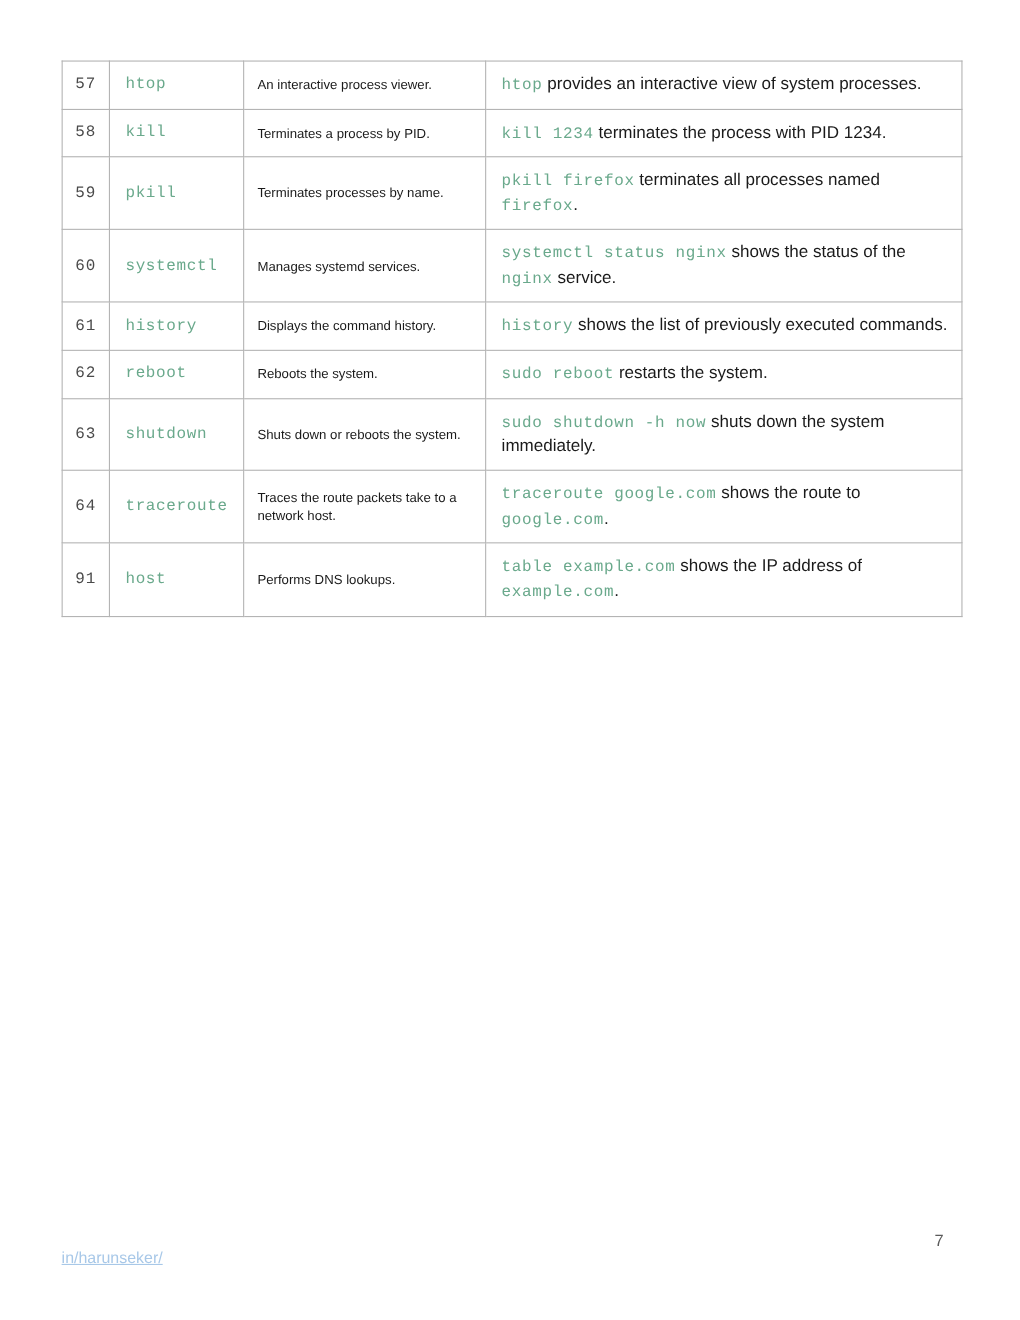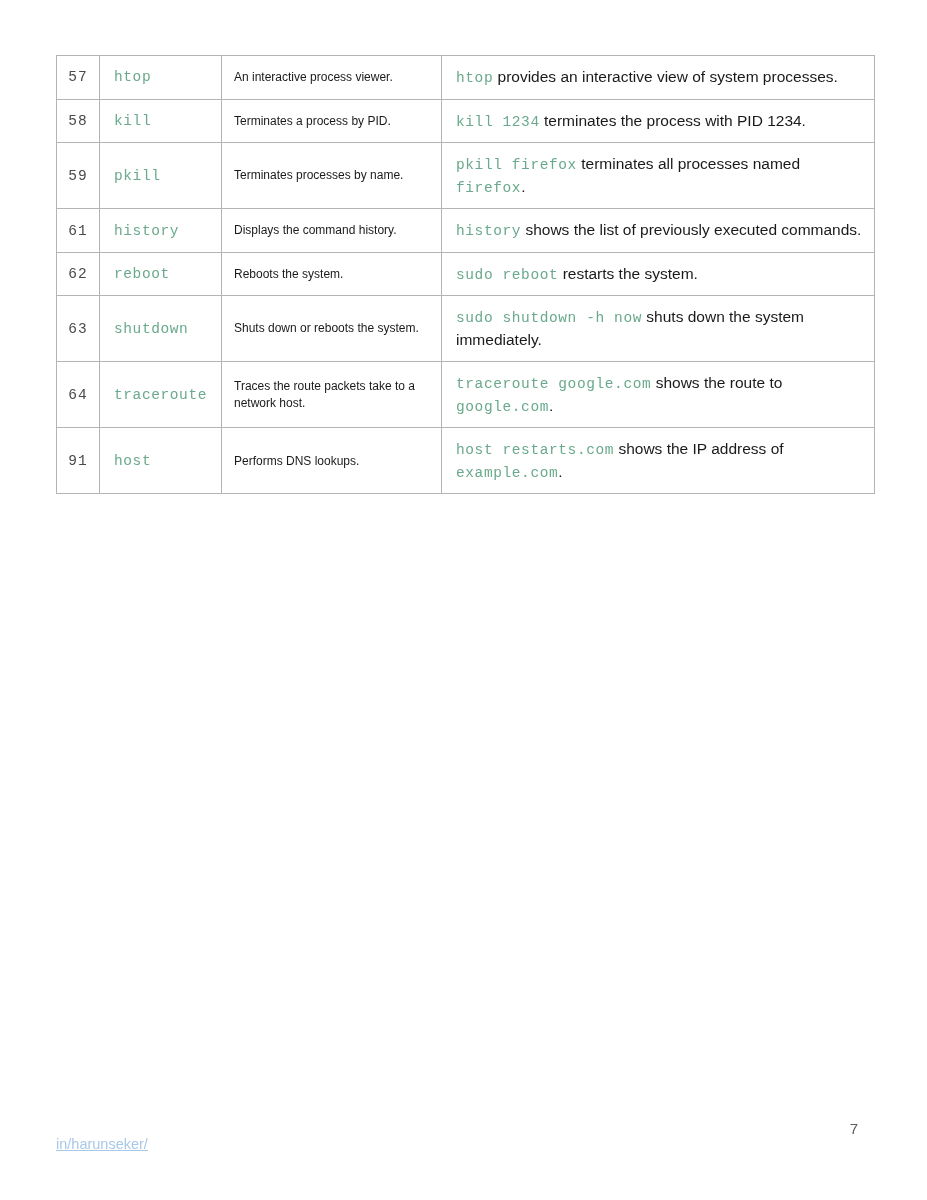--- a/index.html
+++ b/index.html
@@ -146,20 +146,26 @@
           <td class="desc">Terminates a process by PID.</td>
           <td class="example"><code class="codespan">kill 1234</code><span> terminates the process with PID 1234.</span></td>
         </tr>
         <tr>
           <td class="num">59</td>
           <td class="cmd">pkill</td>
           <td class="desc">Terminates processes by name.</td>
           <td class="example"><code class="codespan">pkill firefox</code><span> terminates all processes named </span><code class="codespan">firefox</code><span>.</span></td>
         </tr>
         <tr>
+          <td class="num">60</td>
+          <td class="cmd">systemctl</td>
+          <td class="desc">Manages systemd services.</td>
+          <td class="example"><code class="codespan">systemctl status nginx</code><span> shows the status of the </span><code class="codespan">nginx</code><span> service.</span></td>
+        </tr>
+        <tr>
           <td class="num">61</td>
           <td class="cmd">history</td>
           <td class="desc">Displays the command history.</td>
           <td class="example"><code class="codespan">history</code><span> shows the list of previously executed commands.</span></td>
         </tr>
         <tr>
           <td class="num">62</td>
           <td class="cmd">reboot</td>
           <td class="desc">Reboots the system.</td>
           <td class="example"><code class="codespan">sudo reboot</code><span> restarts the system.</span></td>
@@ -173,21 +179,21 @@
         <tr>
           <td class="num">64</td>
           <td class="cmd">traceroute</td>
           <td class="desc">Traces the route packets take to a network host.</td>
           <td class="example"><code class="codespan">traceroute google.com</code><span> shows the route to </span><code class="codespan">google.com</code><span>.</span></td>
         </tr>
         <tr>
           <td class="num">91</td>
           <td class="cmd">host</td>
           <td class="desc">Performs DNS lookups.</td>
-          <td class="example"><code class="codespan">host restarts.com</code><span> shows the IP address of </span><code class="codespan">example.com</code><span>.</span></td>
+          <td class="example"><code class="codespan">table example.com</code><span> shows the IP address of </span><code class="codespan">example.com</code><span>.</span></td>
         </tr>
       </tbody>
   </table>
 
   <div class="footer">
     <a class="footer-link">in/harunseker/</a>
     <span class="footer-page">7</span>
   </div>
 
 </div>

